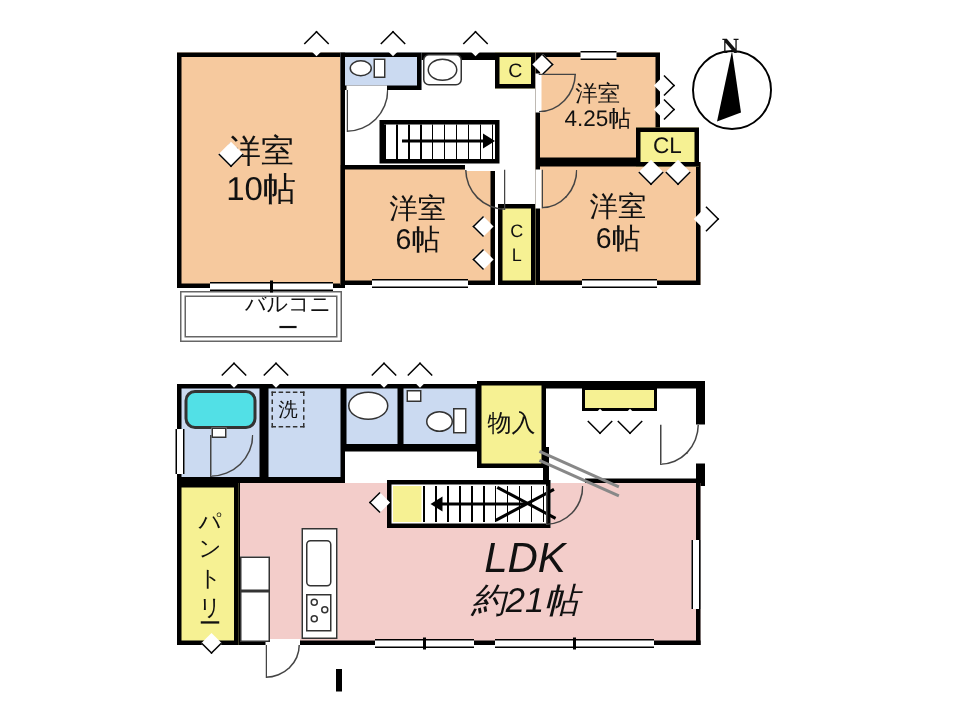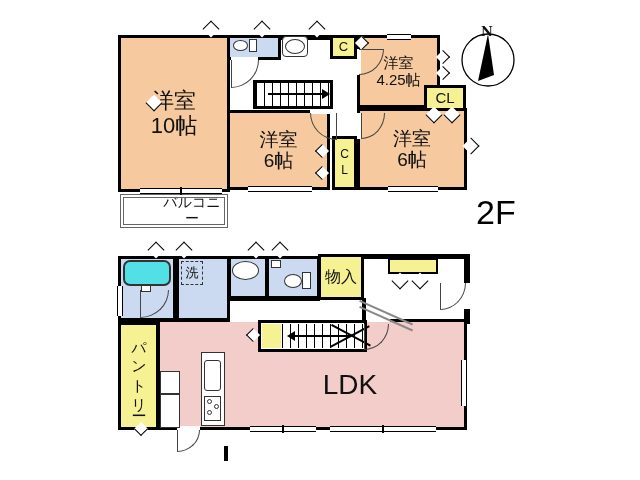--- a/index.html
+++ b/index.html
@@ -124,43 +124,40 @@
   <div class="abs chev right" style="left:465px;top:140px;"></div>
 
   <div class="abs" style="left:457px;top:27px;width:62px;height:62px;z-index:8;">
     <svg width="62" height="62" viewBox="0 0 62 62">
       <circle cx="31" cy="33" r="26" fill="none" stroke="#000" stroke-width="1.3"></circle>
       <polygon points="31,7 21,54 37,48" fill="#000"></polygon>
     </svg>
     <span class="abs" style="left:24px;top:-3px;font-family:'DejaVu Serif','Liberation Serif',serif;font-weight:bold;font-size:13px;">N</span>
   </div>
 
-  <div class="abs floor-tag" style="left:476px;top:193px;">
-    <span>2F</span>
-  </div>
 
   <div class="abs w3 blue" style="left:118px;top:256px;width:58px;height:66px;"></div>
   <div class="abs" style="left:123px;top:260px;width:48px;height:26px;background:#52e0e6;border:2px solid #333;border-radius:7px;z-index:5;"></div>
   <div class="abs fix" style="left:141px;top:285px;width:10px;height:7px;"></div>
   <div class="abs arc-br" style="left:140px;top:290px;width:29px;height:28px;"></div>
 
   <div class="abs w3 blue" style="left:176px;top:256px;width:54px;height:66px;"></div>
   <div class="abs dash" style="left:181px;top:261px;width:22px;height:24px;font-size:13px;">
     <span>洗</span>
   </div>
 
   <div class="abs w3 blue" style="left:228px;top:256px;width:40px;height:44px;"></div>
   <div class="abs fix" style="left:232px;top:261px;width:27px;height:19px;border-radius:50%;"></div>
 
   <div class="abs w3 blue" style="left:266px;top:256px;width:54px;height:44px;"></div>
   <div class="abs fix" style="left:271px;top:260px;width:10px;height:8px;"></div>
   <div class="abs fix" style="left:284px;top:274px;width:18px;height:14px;border-radius:50%;"></div>
   <div class="abs fix" style="left:302px;top:272px;width:9px;height:17px;"></div>
 
-  <div class="abs w3 yellow lbl" style="left:318px;top:254px;width:46px;height:46px;font-size:16px;">
+  <div class="abs w3 yellow lbl" style="left:318px;top:254px;width:46px;height:58px;font-size:16px;">
     <span>物入</span>
   </div>
 
   <div class="abs wall" style="left:364px;top:254px;width:106px;height:5px;"></div>
   <div class="abs wall" style="left:464px;top:254px;width:6px;height:70px;"></div>
   <div class="abs wall" style="left:362px;top:298px;width:4px;height:24px;"></div>
   <div class="abs w2 yellow" style="left:388px;top:258px;width:50px;height:16px;z-index:4;"></div>
   <div class="abs chev down" style="left:394px;top:275px;"></div>
   <div class="abs chev down" style="left:414px;top:275px;"></div>
   <div class="abs gap" style="left:464px;top:283px;width:6px;height:26px;"></div>
@@ -172,22 +169,23 @@
   <div class="abs wall" style="left:228px;top:296px;width:92px;height:5px;"></div>
   <div class="abs wall" style="left:157px;top:319px;width:73px;height:5px;"></div>
   <div class="abs wall" style="left:390px;top:319px;width:80px;height:5px;"></div>
 
   <div class="abs w3 yellow" style="left:118px;top:322px;width:41px;height:108px;z-index:2;">
     <span class="vtext" style="display:block;margin:6px auto 0;font-size:15px;">パントリー</span>
   </div>
   <div class="abs chev down" style="left:136px;top:424px;width:10px;height:10px;"></div>
 
   <div class="abs w3 pink" style="left:157px;top:322px;width:310px;height:108px;border-top:none;z-index:1;"></div>
-  <div class="abs lbl" style="left:270px;top:352px;width:160px;height:66px;z-index:5;">
+  <div class="abs lbl" style="left:270px;top:352px;width:160px;height:66px;z-index:5;font-style:italic;">
     <span style="font-size:28px;">LDK</span>
+    <span style="font-size:23px;">約21帖</span>
   </div>
 
   <div class="abs stairs" style="left:258px;top:320px;width:109px;height:32px;"></div>
   <div class="abs yellow" style="left:262px;top:324px;width:19px;height:24px;z-index:4;"></div>
   <div class="abs steps" style="left:282px;top:324px;width:82px;height:24px;z-index:4;"></div>
   <div class="abs diag" style="left:330px;top:346px;width:44px;transform:rotate(-28deg);"></div>
   <div class="abs diag" style="left:332px;top:324px;width:44px;transform:rotate(28deg);"></div>
   <div class="abs arrow-line" style="left:294px;top:335px;width:56px;background:#000;"></div>
   <div class="abs ah-l" style="left:287px;top:331px;"></div>
   <div class="abs chev left" style="left:248px;top:330px;width:10px;height:10px;"></div>

